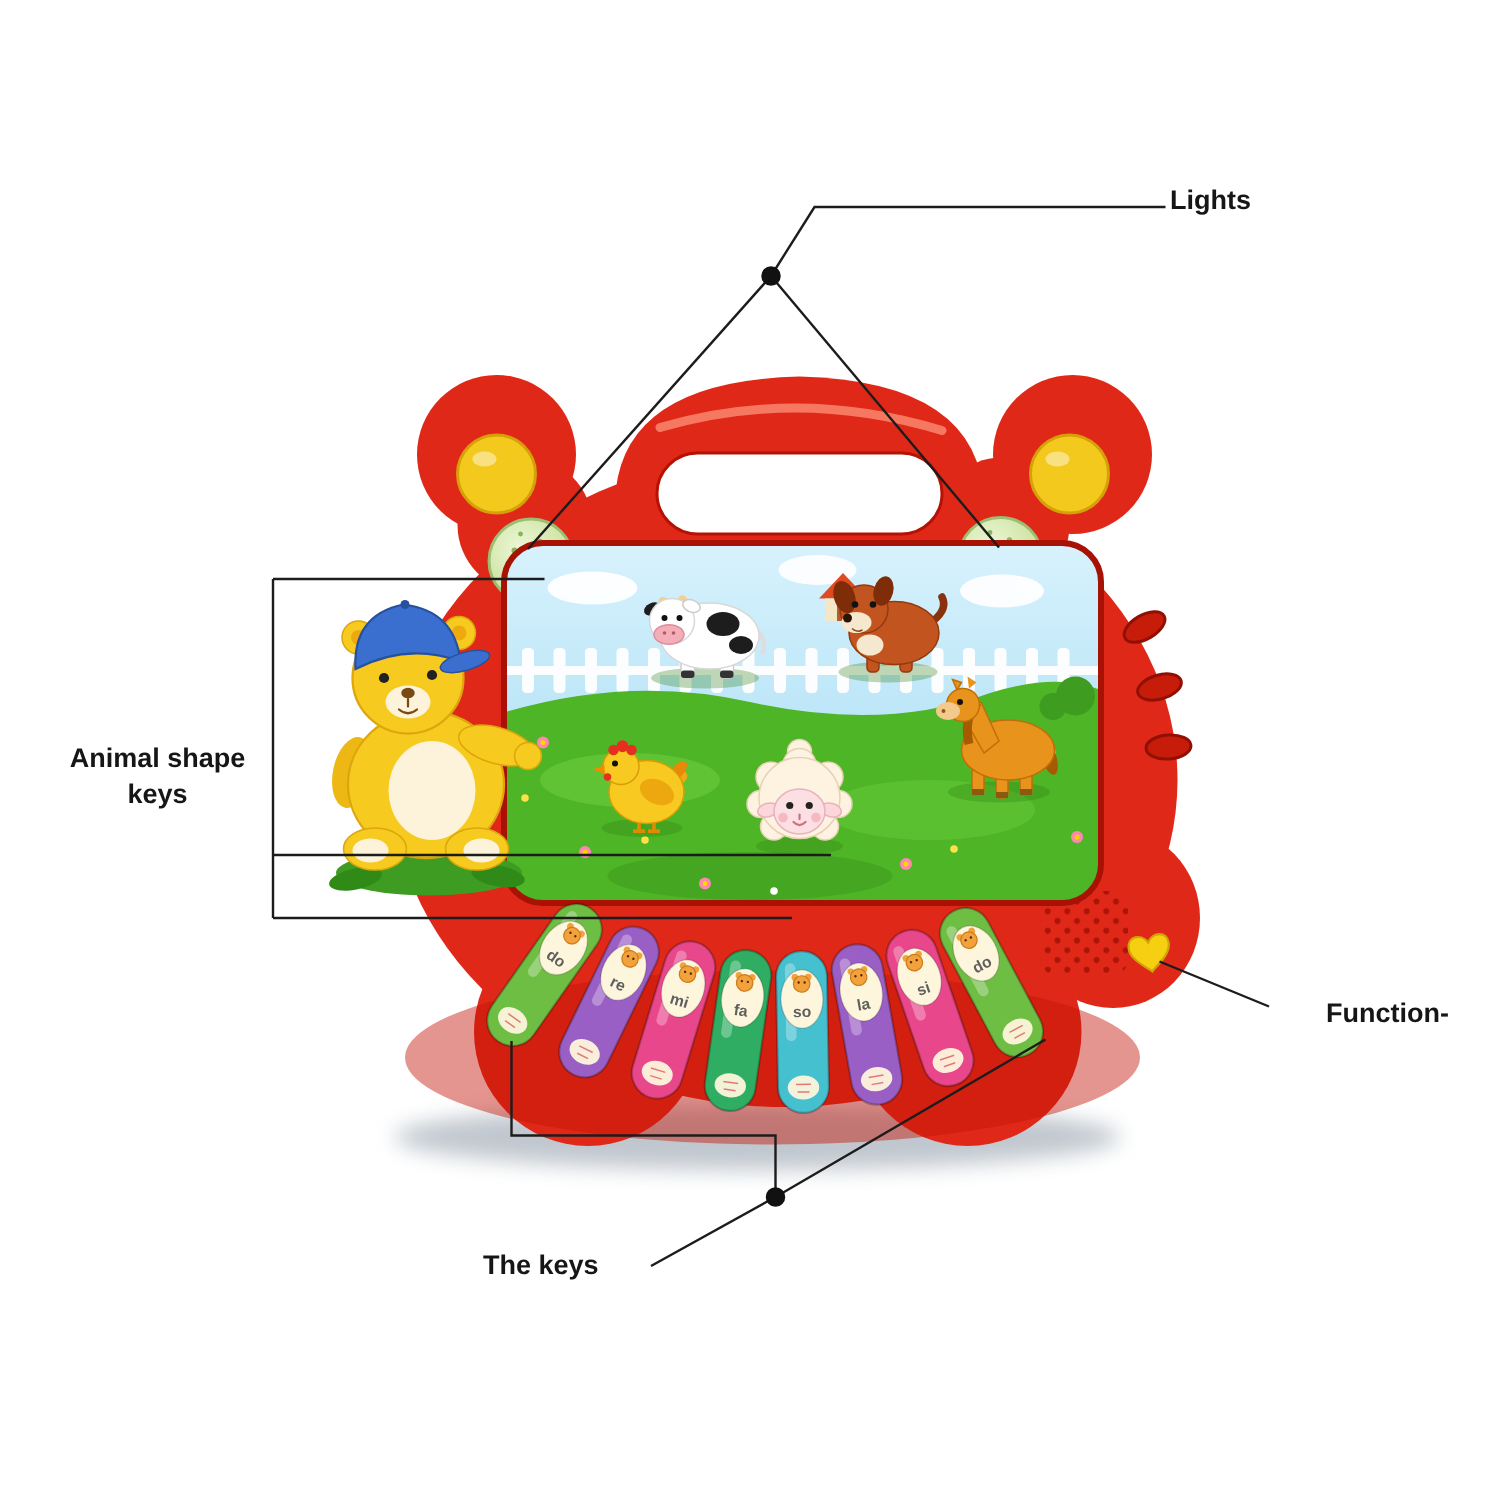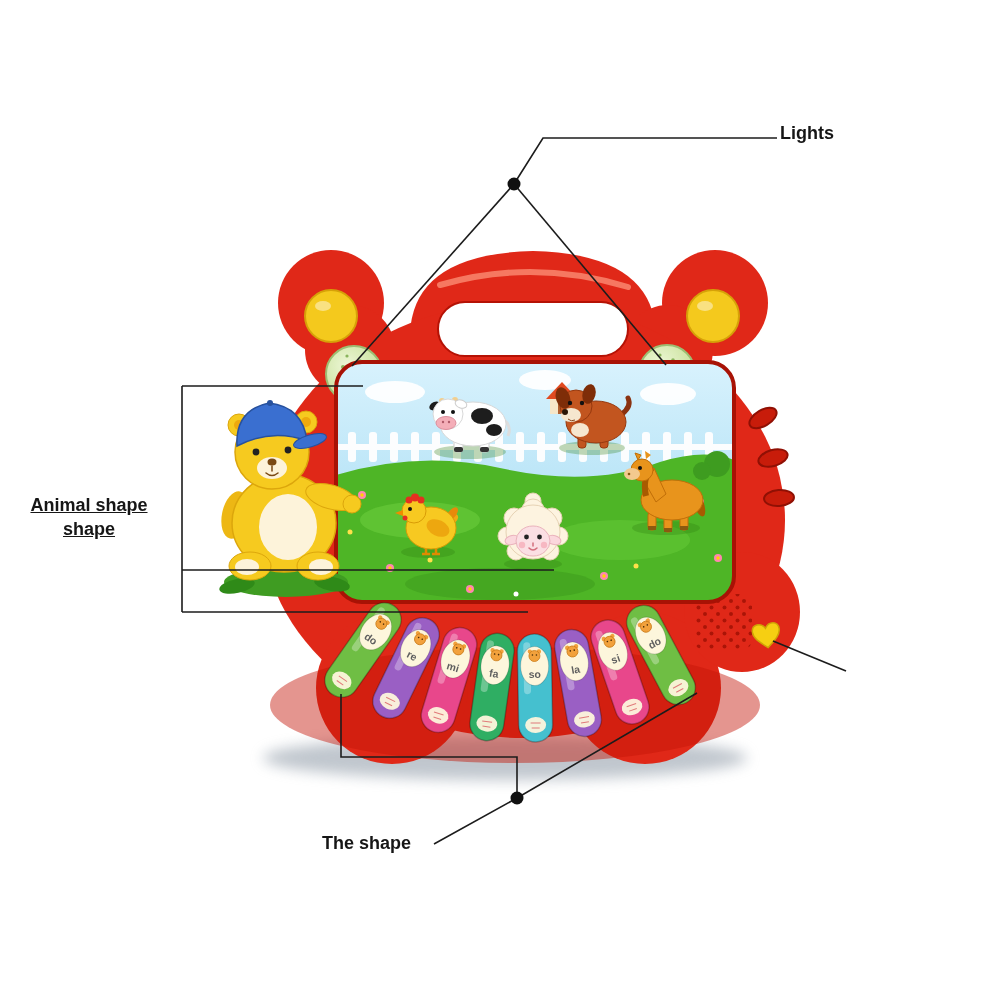--- a/index.html
+++ b/index.html
@@ -411,23 +411,24 @@
     <path d="M 182 386 L 182 612 M 182 386 L 363 386 M 182 570 L 554 570 M 182 612 L 528 612"></path>
     <path d="M 846 671 L 773 641"></path>
     <path d="M 434 844 L 517 798 M 517 798 L 517 757 L 341 757 L 341 694 M 517 798 L 697 693"></path>
   </g>
   <circle cx="514" cy="184" r="6.5" fill="#111111"></circle>
   <circle cx="517" cy="798" r="6.5" fill="#111111"></circle>
 </svg>
 
 <div class="label" style="left:780px;top:122px;">Lights</div>
 
-<div class="label center" style="left:4px;top:494px;width:170px;text-decoration:underline;">
+<div class="label center" style="left:20px;top:494px;width:170px;">
   <div>Animal shape</div>
-  <div>shape</div>
+  <div>keys</div>
 </div>
 
 <div class="label right" style="left:756px;top:664px;width:210px;">
+  <div>Function-</div>
 </div>
 
-<div class="label" style="left:322px;top:832px;">The shape</div>
+<div class="label" style="left:322px;top:832px;">The keys</div>
 
 </div>
 
 </body></html>

